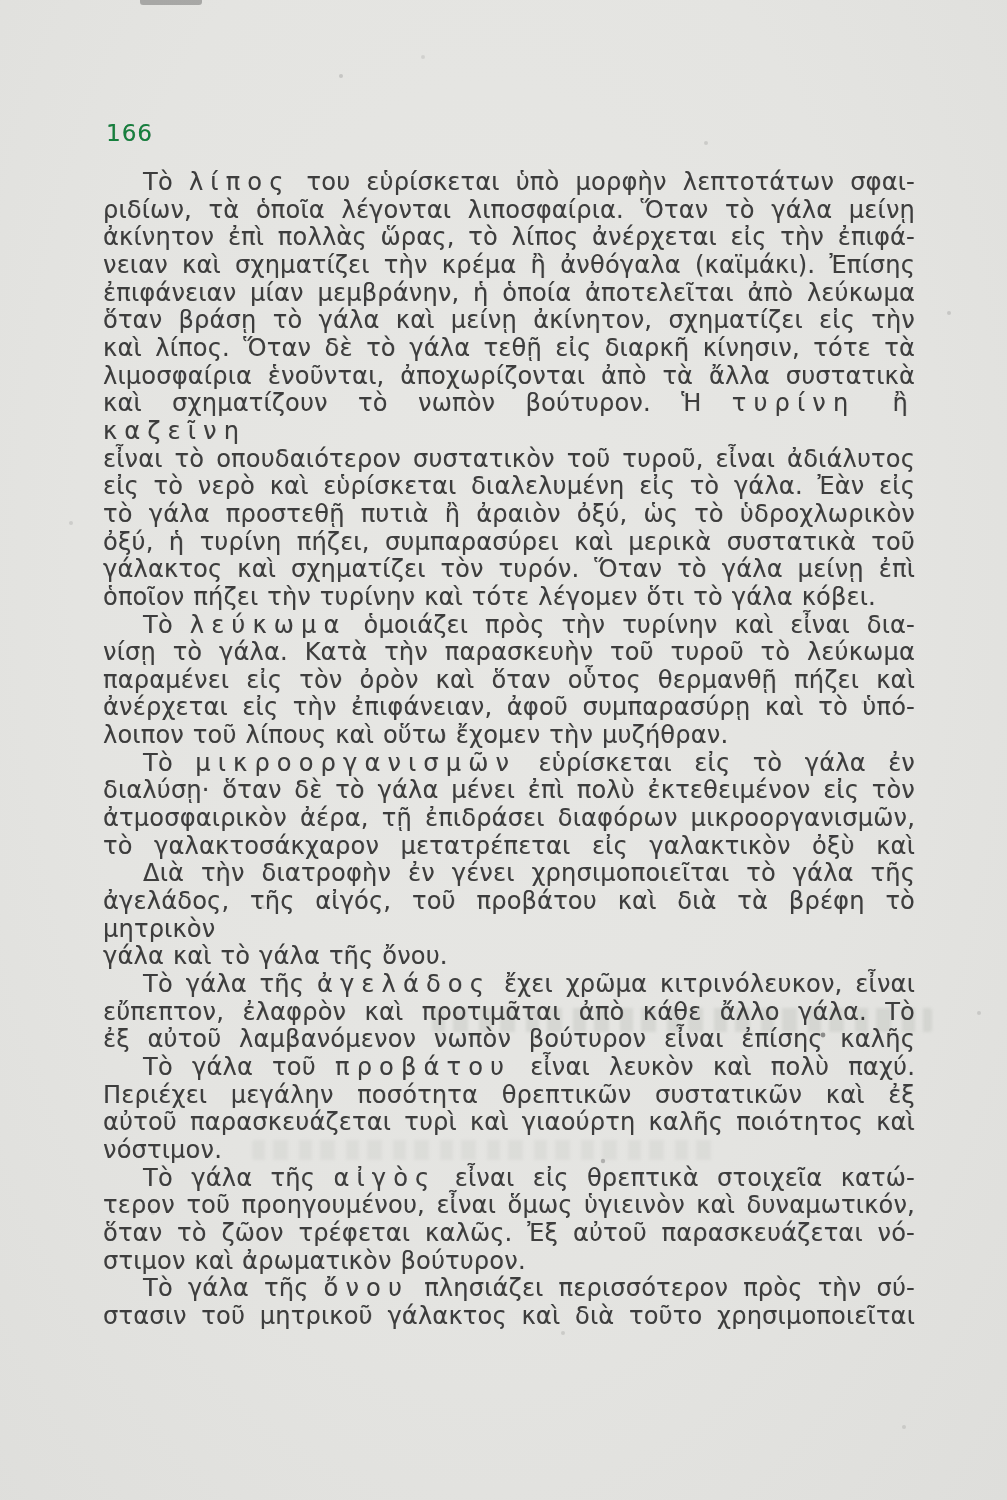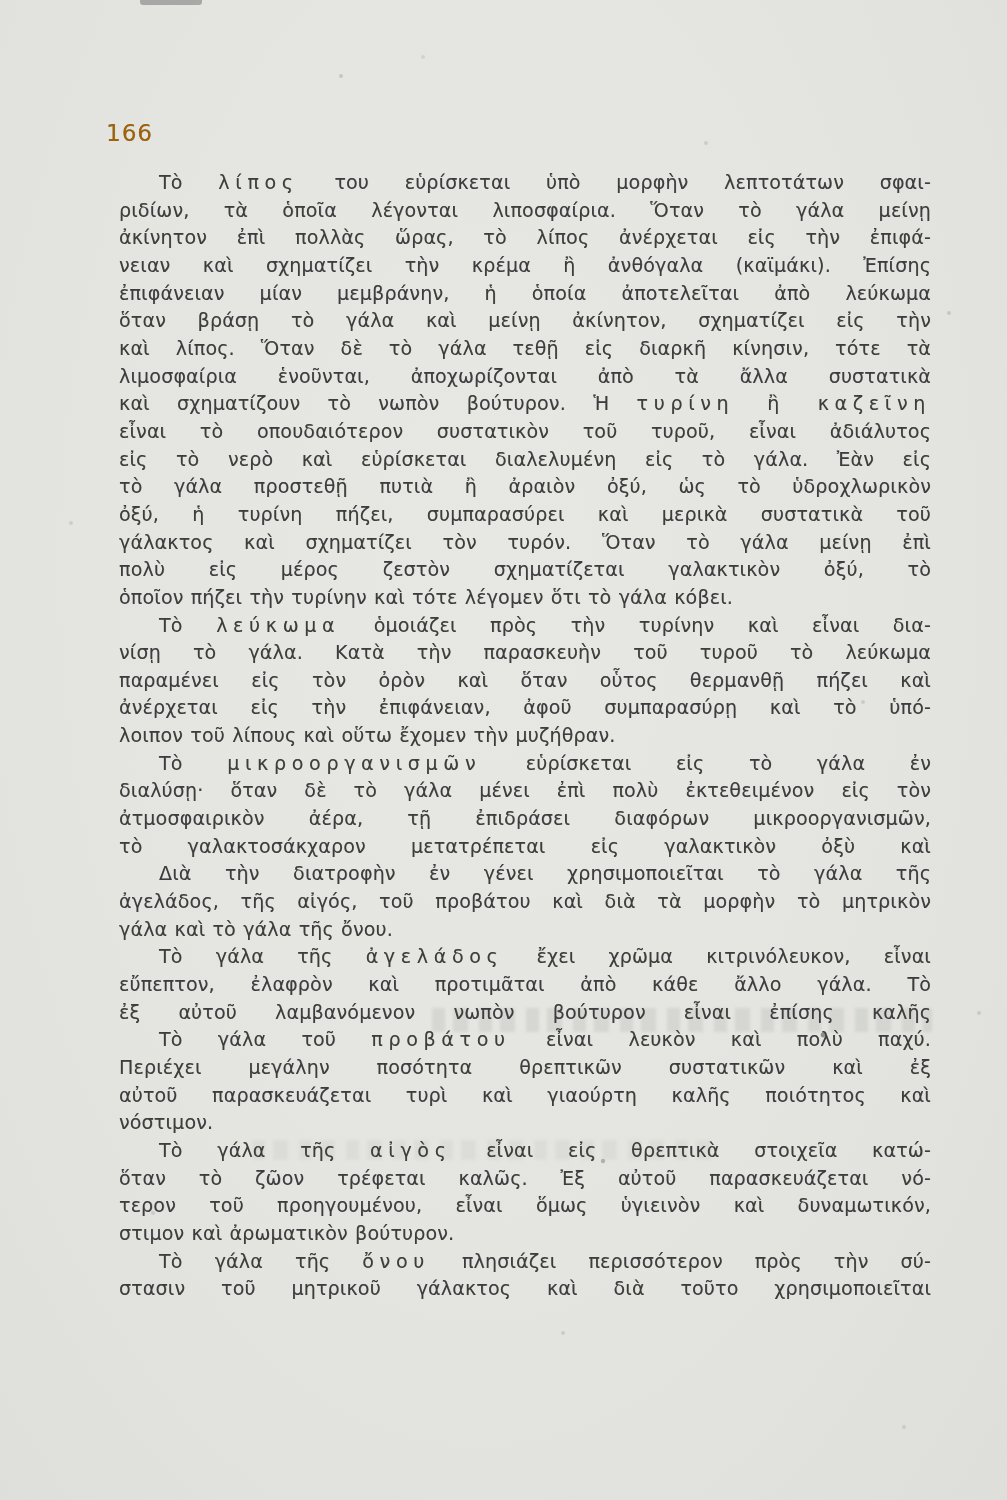--- a/index.html
+++ b/index.html
@@ -7,29 +7,28 @@
     width:1007px;height:1500px;position:relative;overflow:hidden;
     font-family:"DejaVu Sans","Liberation Sans",sans-serif;
     background:#e4e4e1;
   }
   .paper{
     position:absolute;inset:0;
     background:radial-gradient(ellipse at 48% 38%, #e7e7e4 0%, #e4e4e1 55%, #dededb 100%);
   }
   .page-number{
     position:absolute;left:106px;top:120px;
-    font-size:23px;letter-spacing:1px;color:#a16207;
+    font-size:23px;letter-spacing:1px;color:#15803d;
     text-shadow:0.3px 0.3px 0.6px rgba(50,50,50,.45);
   }
   .text-block{
     position:absolute;left:103px;top:169px;width:812px;
-    font-size:19px;line-height:27.65px;color:#3d3d3d;
+    font-size:24px;line-height:27.65px;color:#3d3d3d;
     word-spacing:1px;letter-spacing:0.01em;
     text-shadow:0.3px 0.3px 0.5px rgba(60,60,60,.35);
-    margin-left:16px;
   }
   .para{margin:0;}
   .line{text-align:justify;}
   .line.j{text-align-last:justify;}
   .line.i{text-indent:40px;}
   .sp{letter-spacing:0.30em;}
   
   .smudge-top{
     position:absolute;left:140px;top:0;width:62px;height:5px;
     background:#3a3a3a;opacity:.35;filter:blur(.6px);border-radius:0 0 3px 3px;
@@ -81,55 +80,54 @@
       <div class="line j"><span>ἐπιφάνειαν μίαν μεμβράνην, ἡ ὁποία ἀποτελεῖται ἀπὸ λεύκωμα</span></div>
       <div class="line j"><span>ὅταν βράσῃ τὸ γάλα καὶ μείνῃ ἀκίνητον, σχηματίζει εἰς τὴν</span></div>
       <div class="line j"><span>καὶ λίπος. Ὅταν δὲ τὸ γάλα τεθῇ εἰς διαρκῆ κίνησιν, τότε τὰ</span></div>
       <div class="line j"><span>λιμοσφαίρια ἑνοῦνται, ἀποχωρίζονται ἀπὸ τὰ ἄλλα συστατικὰ</span></div>
       <div class="line j"><span>καὶ σχηματίζουν τὸ νωπὸν βούτυρον. Ἡ </span><span class="sp">τυρίνη ἢ καζεῖνη</span></div>
       <div class="line j"><span>εἶναι τὸ οπουδαιότερον συστατικὸν τοῦ τυροῦ, εἶναι ἀδιάλυτος</span></div>
       <div class="line j"><span>εἰς τὸ νερὸ καὶ εὑρίσκεται διαλελυμένη εἰς τὸ γάλα. Ἐὰν εἰς</span></div>
       <div class="line j"><span>τὸ γάλα προστεθῇ πυτιὰ ἢ ἀραιὸν ὀξύ, ὡς τὸ ὑδροχλωρικὸν</span></div>
       <div class="line j"><span>ὀξύ, ἡ τυρίνη πήζει, συμπαρασύρει καὶ μερικὰ συστατικὰ τοῦ</span></div>
       <div class="line j"><span>γάλακτος καὶ σχηματίζει τὸν τυρόν. Ὅταν τὸ γάλα μείνῃ ἐπὶ</span></div>
-      <div class="line j"><span>πολὺ εἰς μέρος ζεστὸν σχηματίζεται γαλακτικὸν ὀξύ, τὸ</span></div>
       <div class="line"><span>ὁποῖον πήζει τὴν τυρίνην καὶ τότε λέγομεν ὅτι τὸ γάλα κόβει.</span></div>
     </div>
     <div class="para">
       <div class="line i j"><span>Τὸ </span><span class="sp">λεύκωμα</span><span> ὁμοιάζει πρὸς τὴν τυρίνην καὶ εἶναι δια-</span></div>
       <div class="line j"><span>νίσῃ τὸ γάλα. Κατὰ τὴν παρασκευὴν τοῦ τυροῦ τὸ λεύκωμα</span></div>
       <div class="line j"><span>παραμένει εἰς τὸν ὀρὸν καὶ ὅταν οὗτος θερμανθῇ πήζει καὶ</span></div>
       <div class="line j"><span>ἀνέρχεται εἰς τὴν ἐπιφάνειαν, ἀφοῦ συμπαρασύρῃ καὶ τὸ ὑπό-</span></div>
       <div class="line"><span>λοιπον τοῦ λίπους καὶ οὕτω ἔχομεν τὴν μυζήθραν.</span></div>
     </div>
     <div class="para">
       <div class="line i j"><span>Τὸ </span><span class="sp">μικροοργανισμῶν</span><span> εὑρίσκεται εἰς τὸ γάλα ἐν</span></div>
       <div class="line j"><span>διαλύσῃ· ὅταν δὲ τὸ γάλα μένει ἐπὶ πολὺ ἐκτεθειμένον εἰς τὸν</span></div>
       <div class="line j"><span>ἀτμοσφαιρικὸν ἀέρα, τῇ ἐπιδράσει διαφόρων μικροοργανισμῶν,</span></div>
       <div class="line j"><span>τὸ γαλακτοσάκχαρον μετατρέπεται εἰς γαλακτικὸν ὀξὺ καὶ</span></div>
     </div>
     <div class="para">
       <div class="line i j"><span>Διὰ τὴν διατροφὴν ἐν γένει χρησιμοποιεῖται τὸ γάλα τῆς</span></div>
-      <div class="line j"><span>ἀγελάδος, τῆς αἰγός, τοῦ προβάτου καὶ διὰ τὰ μορφὴν τὸ μητρικὸν</span></div>
+      <div class="line j"><span>ἀγελάδος, τῆς αἰγός, τοῦ προβάτου καὶ διὰ τὰ βρέφη τὸ μητρικὸν</span></div>
       <div class="line"><span>γάλα καὶ τὸ γάλα τῆς ὄνου.</span></div>
     </div>
     <div class="para">
       <div class="line i j"><span>Τὸ γάλα τῆς </span><span class="sp">ἀγελάδος</span><span> ἔχει χρῶμα κιτρινόλευκον, εἶναι</span></div>
       <div class="line j"><span>εὔπεπτον, ἐλαφρὸν καὶ προτιμᾶται ἀπὸ κάθε ἄλλο γάλα. Τὸ</span></div>
       <div class="line j"><span>ἐξ αὐτοῦ λαμβανόμενον νωπὸν βούτυρον εἶναι ἐπίσης καλῆς</span></div>
     </div>
     <div class="para">
       <div class="line i j"><span>Τὸ γάλα τοῦ </span><span class="sp">προβάτου</span><span> εἶναι λευκὸν καὶ πολὺ παχύ.</span></div>
       <div class="line j"><span>Περιέχει μεγάλην ποσότητα θρεπτικῶν συστατικῶν καὶ ἐξ</span></div>
       <div class="line j"><span>αὐτοῦ παρασκευάζεται τυρὶ καὶ γιαούρτη καλῆς ποιότητος καὶ</span></div>
       <div class="line"><span>νόστιμον.</span></div>
     </div>
     <div class="para">
       <div class="line i j"><span>Τὸ γάλα τῆς </span><span class="sp">αἰγὸς</span><span> εἶναι εἰς θρεπτικὰ στοιχεῖα κατώ-</span></div>
+      <div class="line j"><span>τερον τοῦ προηγουμένου, εἶναι ὅμως ὑγιεινὸν καὶ δυναμωτικόν,</span></div>
       <div class="line j"><span>ὅταν τὸ ζῶον τρέφεται καλῶς. Ἐξ αὐτοῦ παρασκευάζεται νό-</span></div>
-      <div class="line j"><span>τερον τοῦ προηγουμένου, εἶναι ὅμως ὑγιεινὸν καὶ δυναμωτικόν,</span></div>
       <div class="line"><span>στιμον καὶ ἀρωματικὸν βούτυρον.</span></div>
     </div>
     <div class="para">
       <div class="line i j"><span>Τὸ γάλα τῆς </span><span class="sp">ὄνου</span><span> πλησιάζει περισσότερον πρὸς τὴν σύ-</span></div>
       <div class="line j"><span>στασιν τοῦ μητρικοῦ γάλακτος καὶ διὰ τοῦτο χρησιμοποιεῖται</span></div>
     </div>
   </div>
 
 </body></html>

